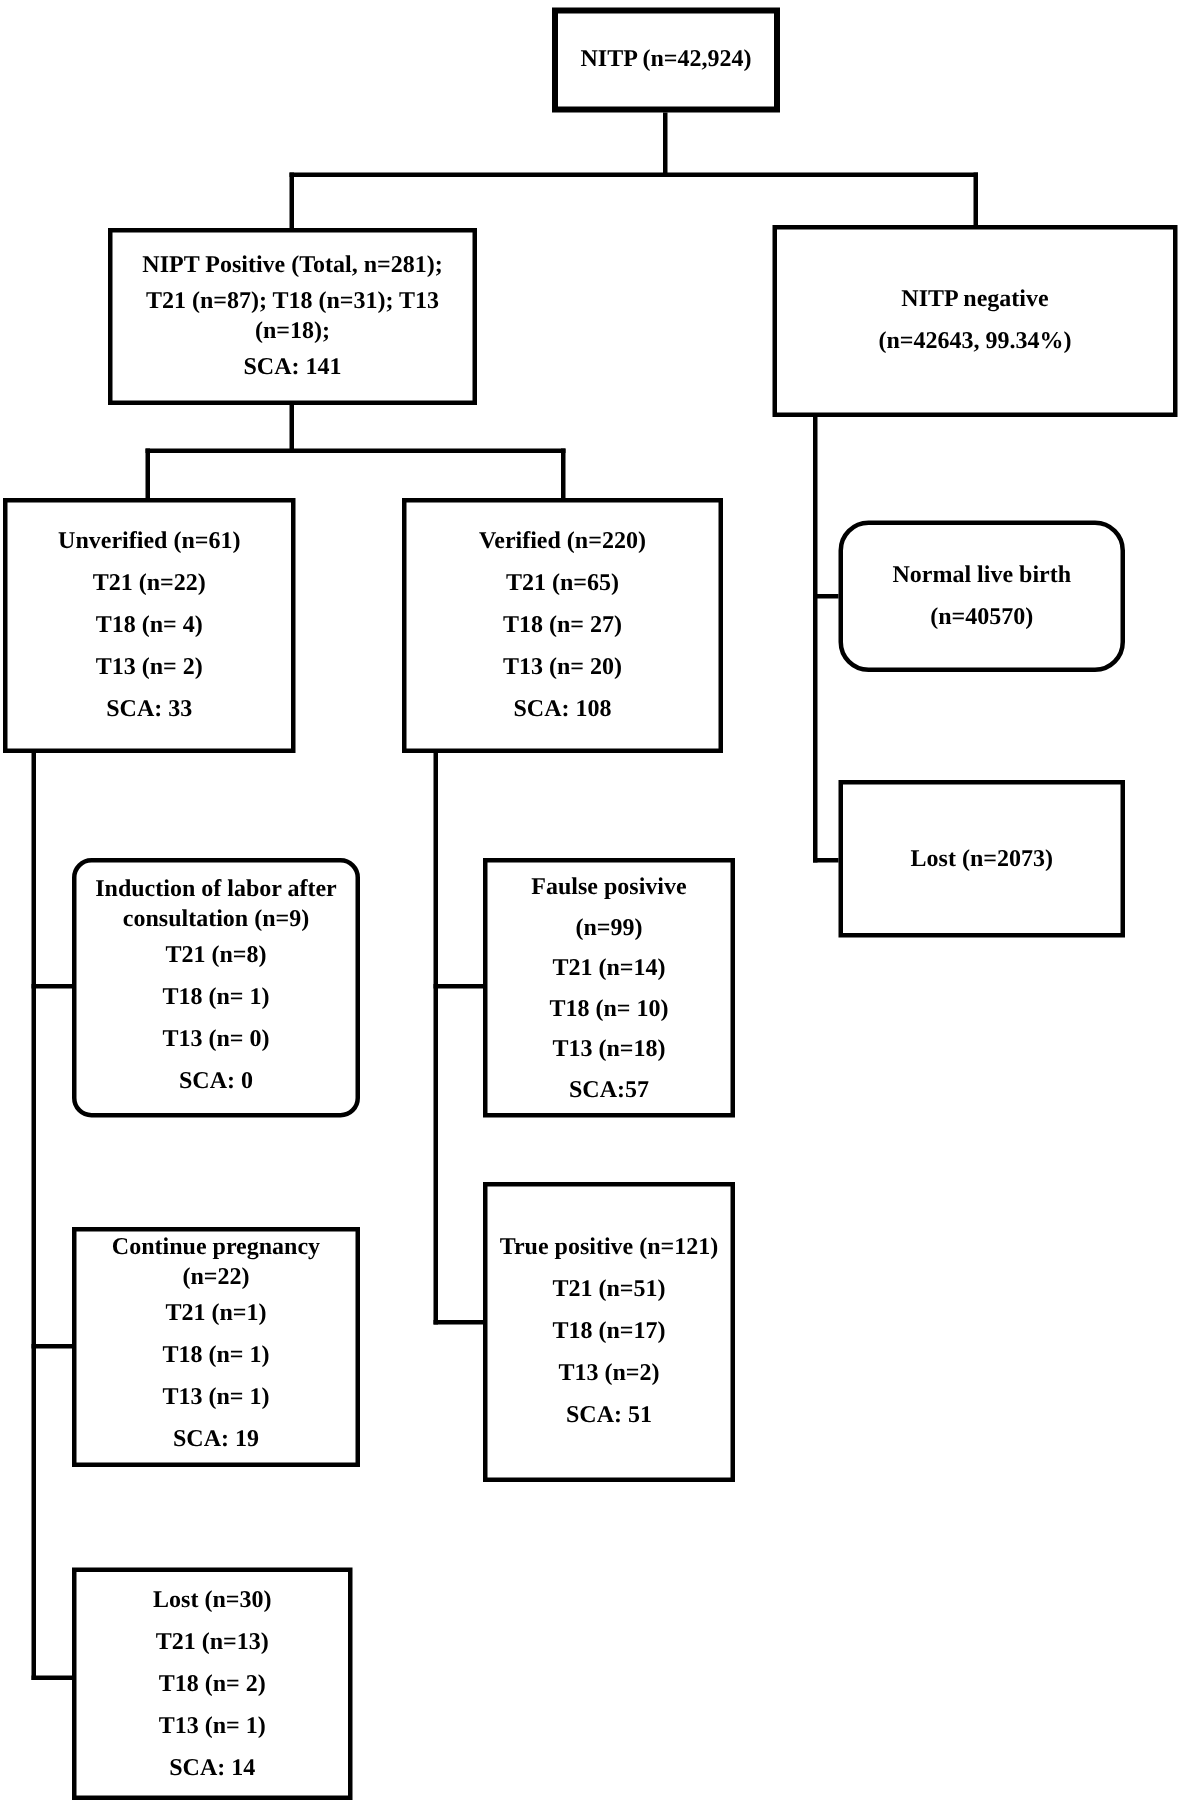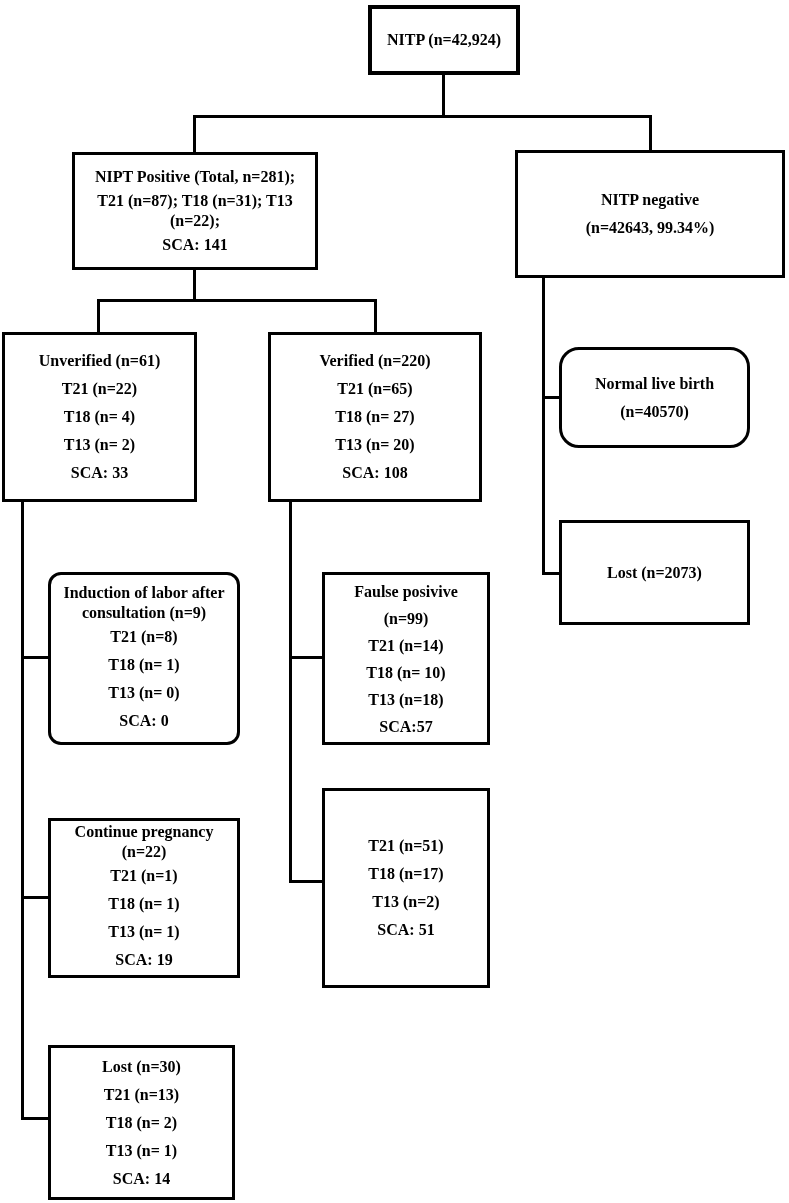--- a/index.html
+++ b/index.html
@@ -34,21 +34,21 @@
 
 <div id="canvas">
 
   <div class="node" style="left:368px;top:5px;width:152px;height:70px;border-width:4px;">
     <div class="line">NITP (n=42,924)</div>
   </div>
 
   <div class="node" style="left:72px;top:152px;width:246px;height:118px;">
     <div class="line">NIPT Positive (Total, n=281);</div>
     <div class="line tight">T21 (n=87); T18 (n=31); T13</div>
-    <div class="line tight">(n=22);</div>
+    <div class="line tight">(n=18);</div>
     <div class="line">SCA: 141</div>
   </div>
 
   <div class="node" style="left:515px;top:150px;width:270px;height:128px;">
     <div class="line">NITP negative</div>
     <div class="line">(n=42643, 99.34%)</div>
   </div>
 
   <div class="node" style="left:2px;top:332px;width:195px;height:170px;">
     <div class="line">Unverified (n=61)</div>
@@ -96,20 +96,21 @@
   <div class="node" style="left:48px;top:818px;width:192px;height:160px;">
     <div class="line tight">Continue pregnancy</div>
     <div class="line tight">(n=22)</div>
     <div class="line">T21 (n=1)</div>
     <div class="line">T18 (n= 1)</div>
     <div class="line">T13 (n= 1)</div>
     <div class="line">SCA: 19</div>
   </div>
 
   <div class="node" style="left:322px;top:788px;width:168px;height:200px;">
+    <div class="line">True positive (n=121)</div>
     <div class="line">T21 (n=51)</div>
     <div class="line">T18 (n=17)</div>
     <div class="line">T13 (n=2)</div>
     <div class="line">SCA: 51</div>
   </div>
 
   <div class="node" style="left:48px;top:1045px;width:187px;height:155px;">
     <div class="line">Lost (n=30)</div>
     <div class="line">T21 (n=13)</div>
     <div class="line">T18 (n= 2)</div>

